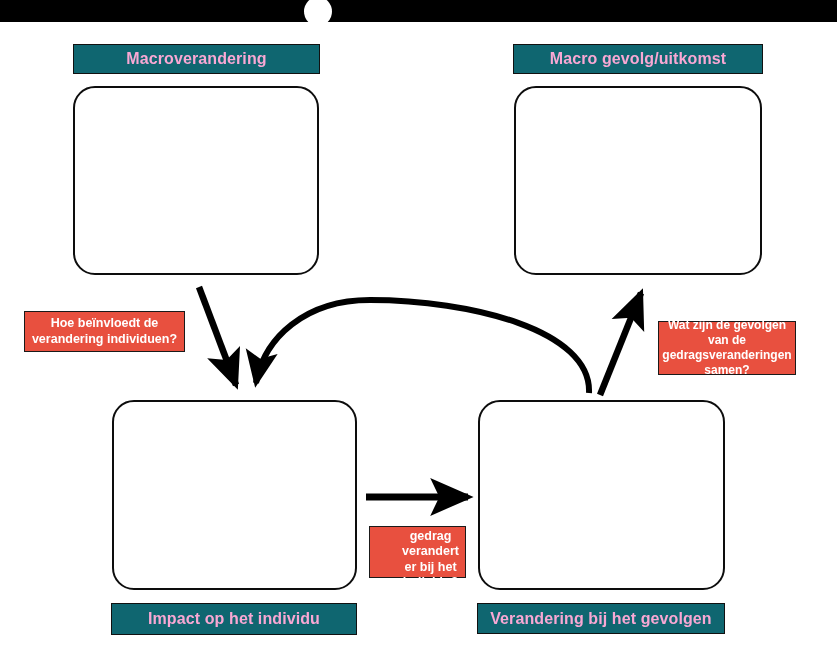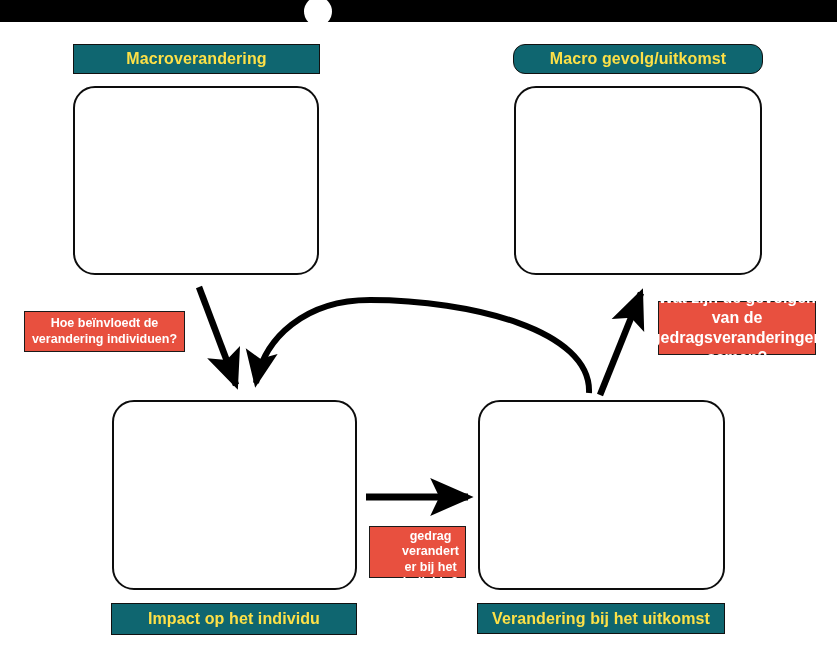--- a/index.html
+++ b/index.html
@@ -45,21 +45,21 @@
     border: 2px solid #0d0d0d;
     border-radius: 22px;
   }
 
   
   .caption {
     position: absolute;
     box-sizing: border-box;
     background: #0f6670;
     border: 1px solid #111111;
-    color: #fde047;
+    color: #f9a8d4;
     font-weight: bold;
     display: flex;
     align-items: center;
     justify-content: center;
     text-align: center;
     letter-spacing: 0.1px;
   }
 
   
   .callout {
@@ -91,25 +91,25 @@
 <body>
 
 <div id="canvas">
 
   <div class="top-bar">
     <div class="top-bar-notch"></div>
   </div>
 
   <div class="caption" style="left:73px; top:44px; width:247px; height:30px; font-size:16px;">Macroverandering</div>
 
-  <div class="caption" style="left:513px; top:44px; width:250px; height:30px; font-size:16px;border-radius:12px;">Macro gevolg/uitkomst</div>
+  <div class="caption" style="left:513px; top:44px; width:250px; height:30px; font-size:16px;">Macro gevolg/uitkomst</div>
 
   <div class="caption" style="left:111px; top:603px; width:246px; height:32px; font-size:16px;">Impact op het individu</div>
 
-  <div class="caption" style="left:477px; top:603px; width:248px; height:31px; font-size:16px;">Verandering bij het uitkomst</div>
+  <div class="caption" style="left:477px; top:603px; width:248px; height:31px; font-size:16px;">Verandering bij het gevolgen</div>
 
   <div class="node-box" style="left:73px; top:86px; width:246px; height:189px;"></div>
 
   <div class="node-box" style="left:514px; top:86px; width:248px; height:189px;"></div>
 
   <div class="node-box" style="left:112px; top:400px; width:245px; height:190px;"></div>
 
   <div class="node-box" style="left:478px; top:400px; width:247px; height:190px;"></div>
 
   <svg id="arrows" viewBox="0 0 837 645">
@@ -125,15 +125,15 @@
 
     <path d="M600,395 L641,293" fill="none" stroke="#000000" stroke-width="6.5" marker-end="url(#ah)"></path>
 
     <path d="M366,497 L468,497" fill="none" stroke="#000000" stroke-width="7" marker-end="url(#ah)"></path>
   </svg>
 
   <div class="callout" style="left:24px; top:311px; width:161px; height:41px; font-size:12.5px;">Hoe beïnvloedt de verandering individuen?</div>
 
   <div class="callout" style="left:369px; top:526px; width:97px; height:52px; font-size:12.5px;padding-left:31px;">Welk gedrag verandert er bij het individu?</div>
 
-  <div class="callout" style="left:658px; top:301px; width:158px; height:54px; font-size:16px;">Wat zijn de gevolgen van de gedragsveranderingen samen?</div>
+  <div class="callout" style="left:658px; top:321px; width:138px; height:54px; font-size:12px;">Wat zijn de gevolgen van de gedragsveranderingen samen?</div>
 
 </div>
 
 </body></html>

